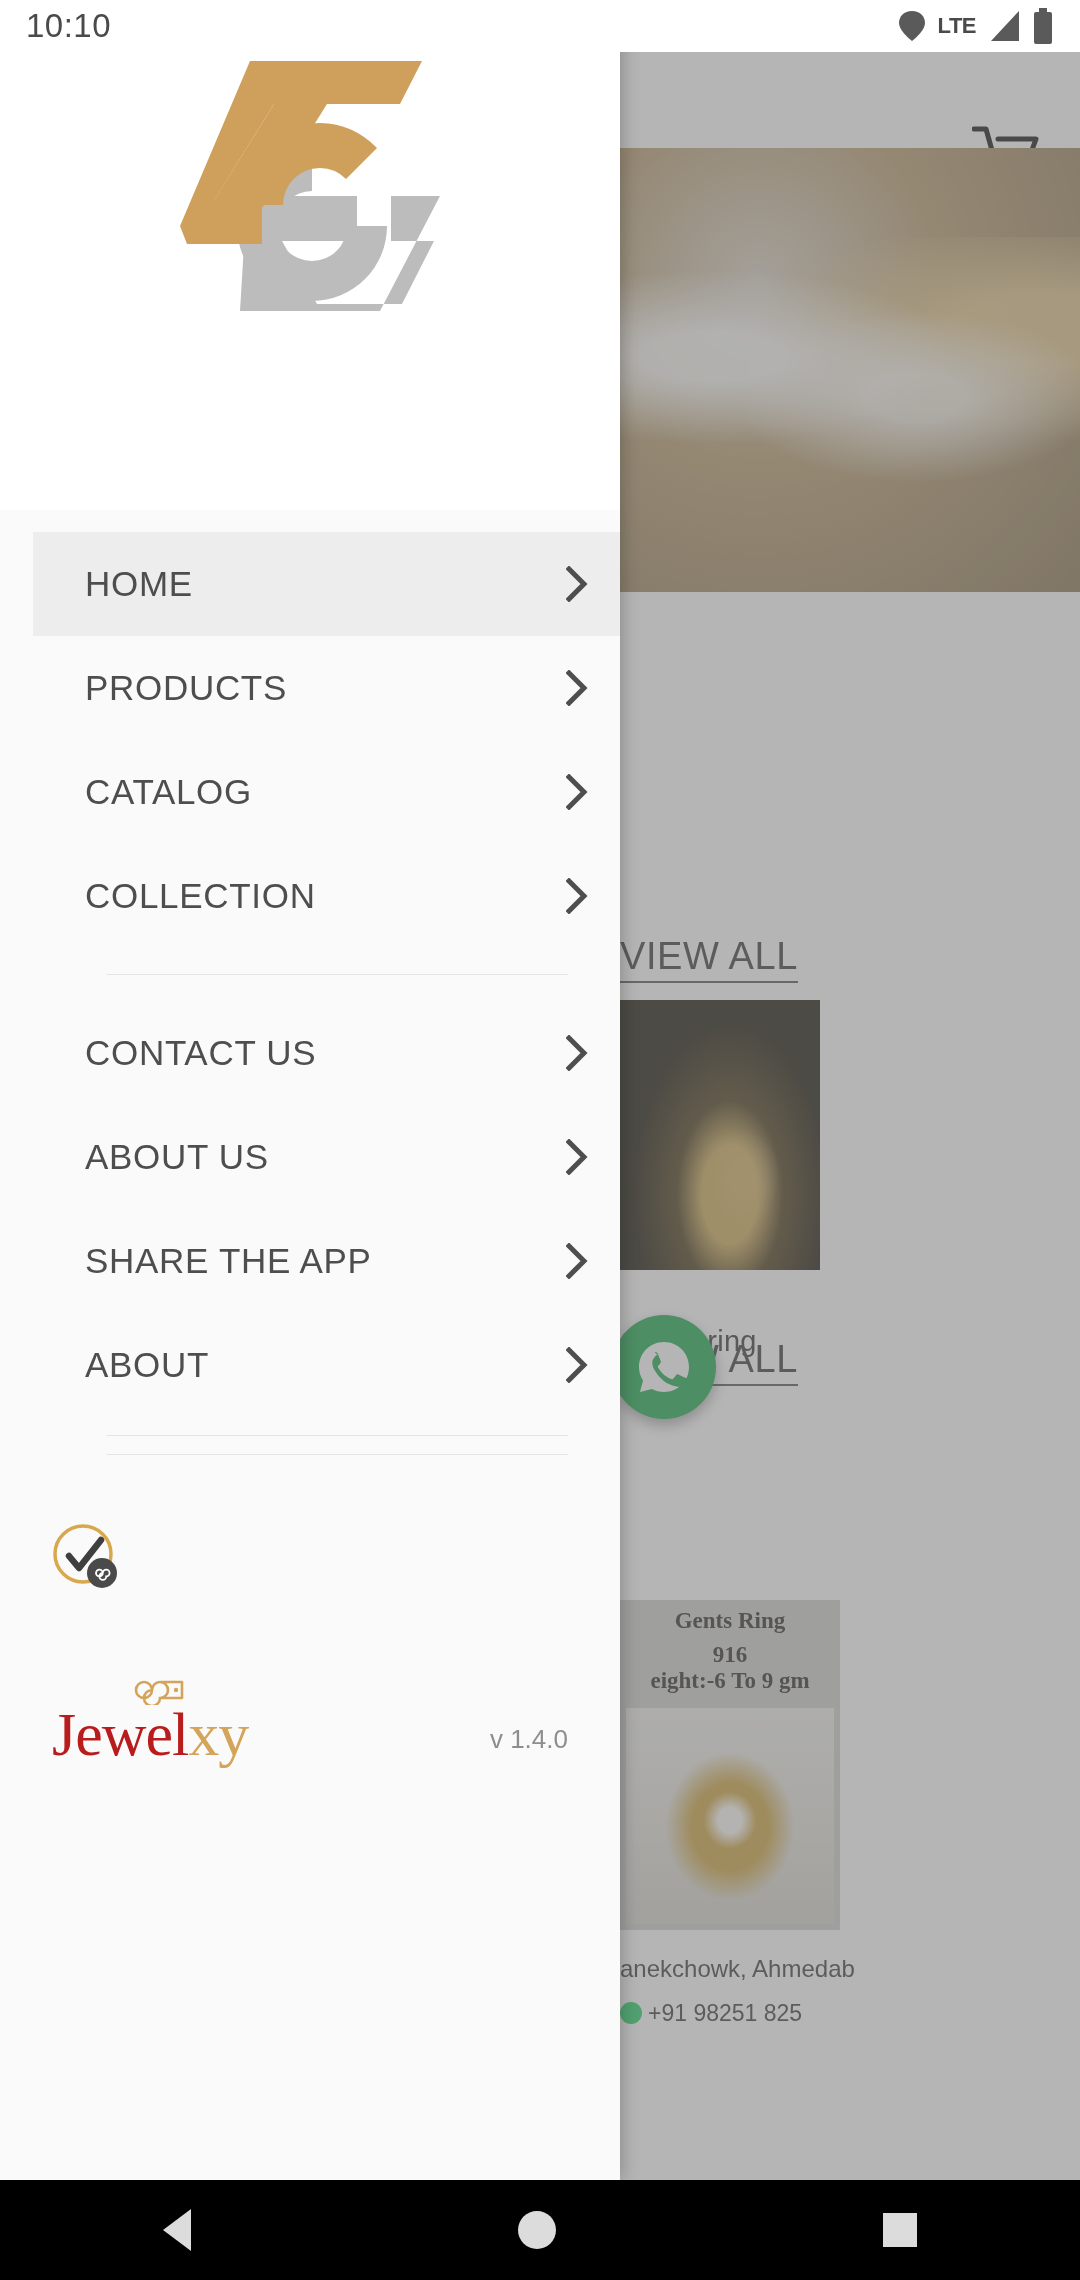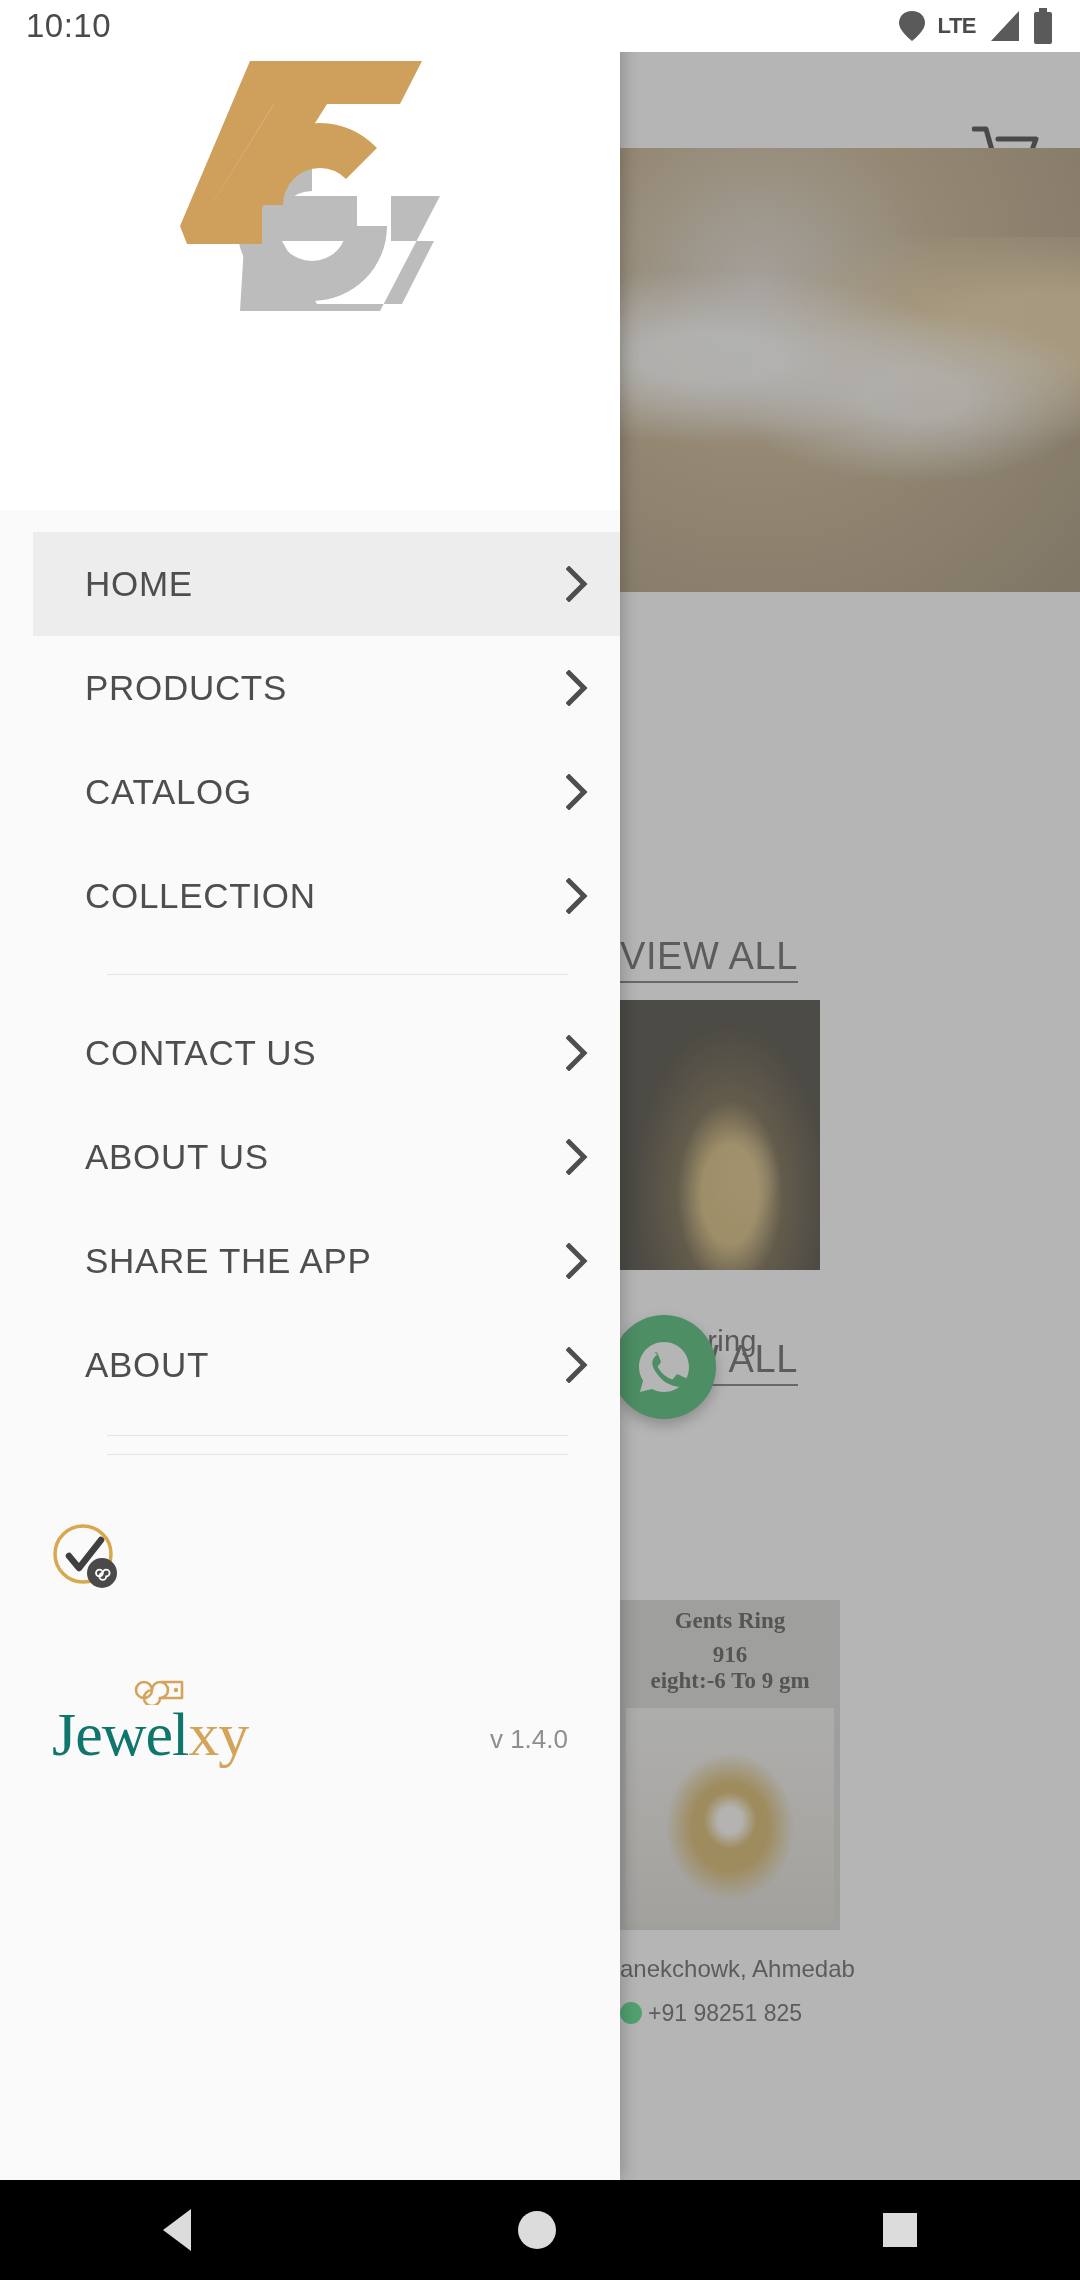--- a/index.html
+++ b/index.html
@@ -143,21 +143,21 @@
   .footer { padding:0 52px; margin-top:62px; position:relative; }
   .powered { font-size:29px; color:#a4a4a4; letter-spacing:.4px; }
   .brandrow{
     margin-top:48px; display:flex; align-items:flex-end; justify-content:space-between;
   }
   .brand { position:relative; display:inline-block; }
   .brand .txt {
     font-family:"Liberation Serif", serif; font-size:62px; line-height:62px;
     letter-spacing:-1px;
   }
-  .brand .dark { color:#0f766e; }
+  .brand .dark { color:#b91c1c; }
   .brand .gold { color:#d3a45a; }
   .brand .tagicon { position:absolute; left:78px; top:-30px; }
   .version { font-size:26px; color:#8e8e8e; padding-bottom:10px; }
 
   
   #navbar {
     position:absolute; left:0; bottom:0; width:1080px; height:100px;
     background:#000000; z-index:7;
     display:flex; align-items:center; justify-content:space-around;
   }

